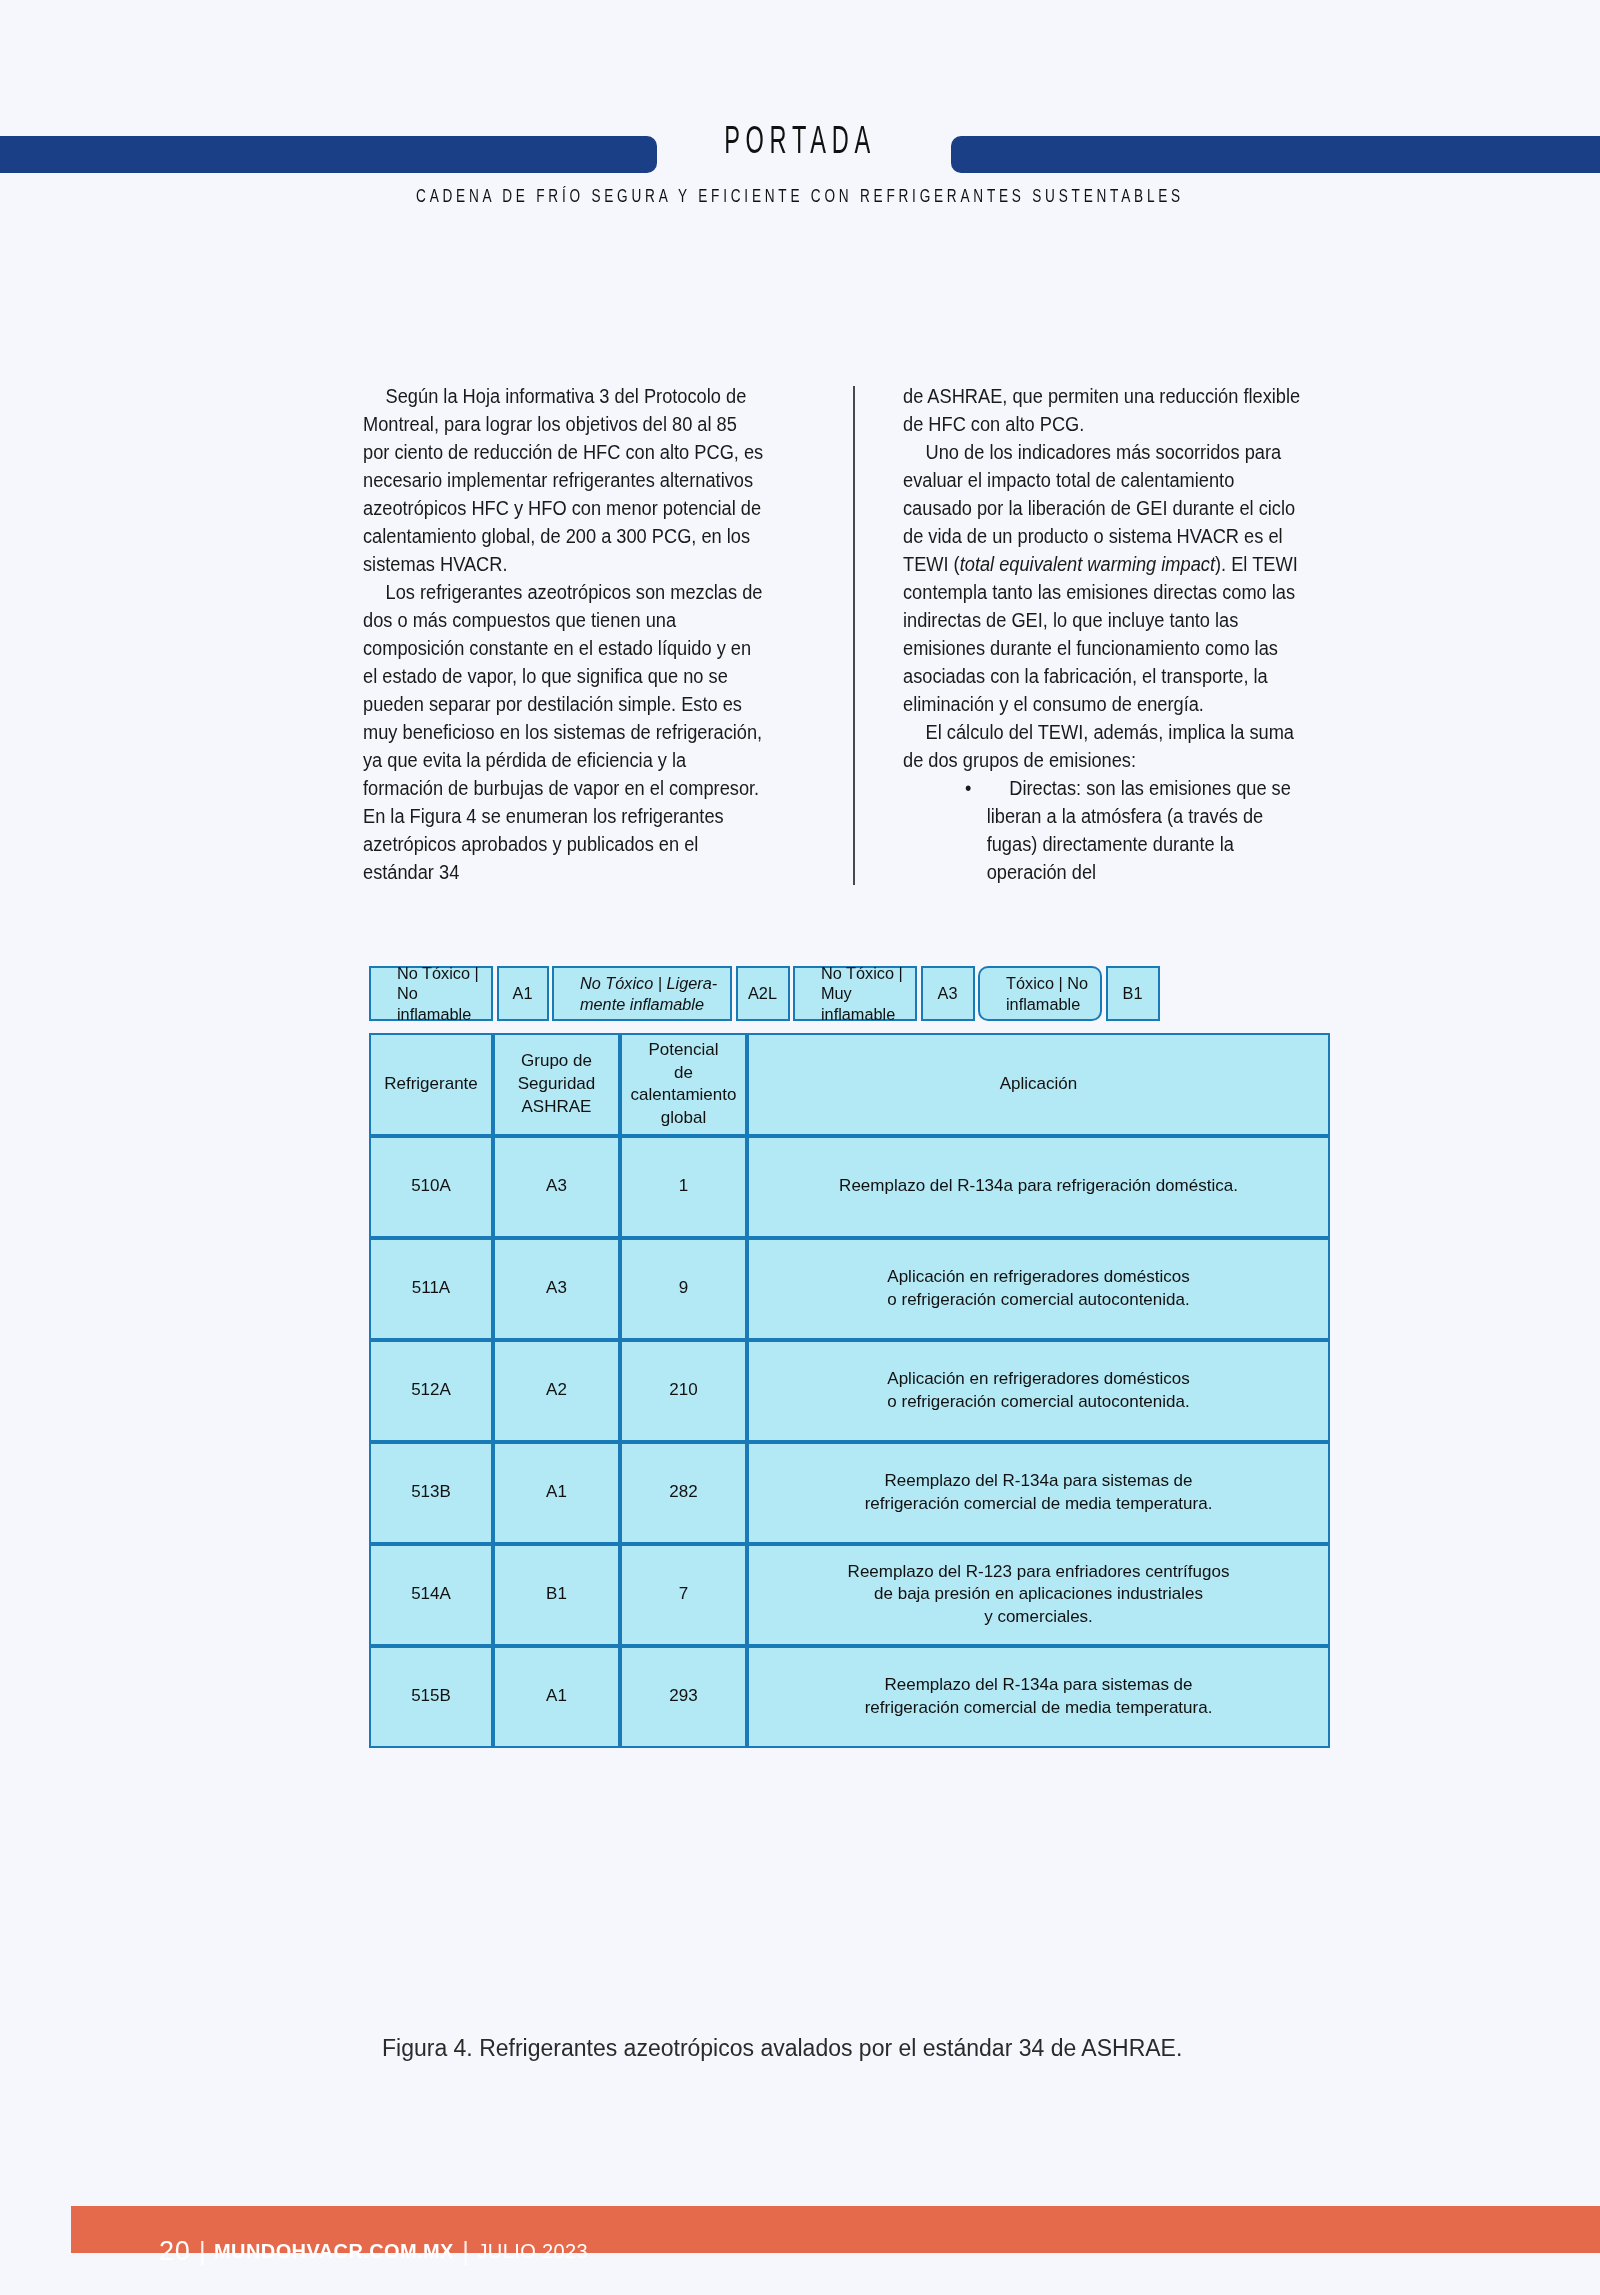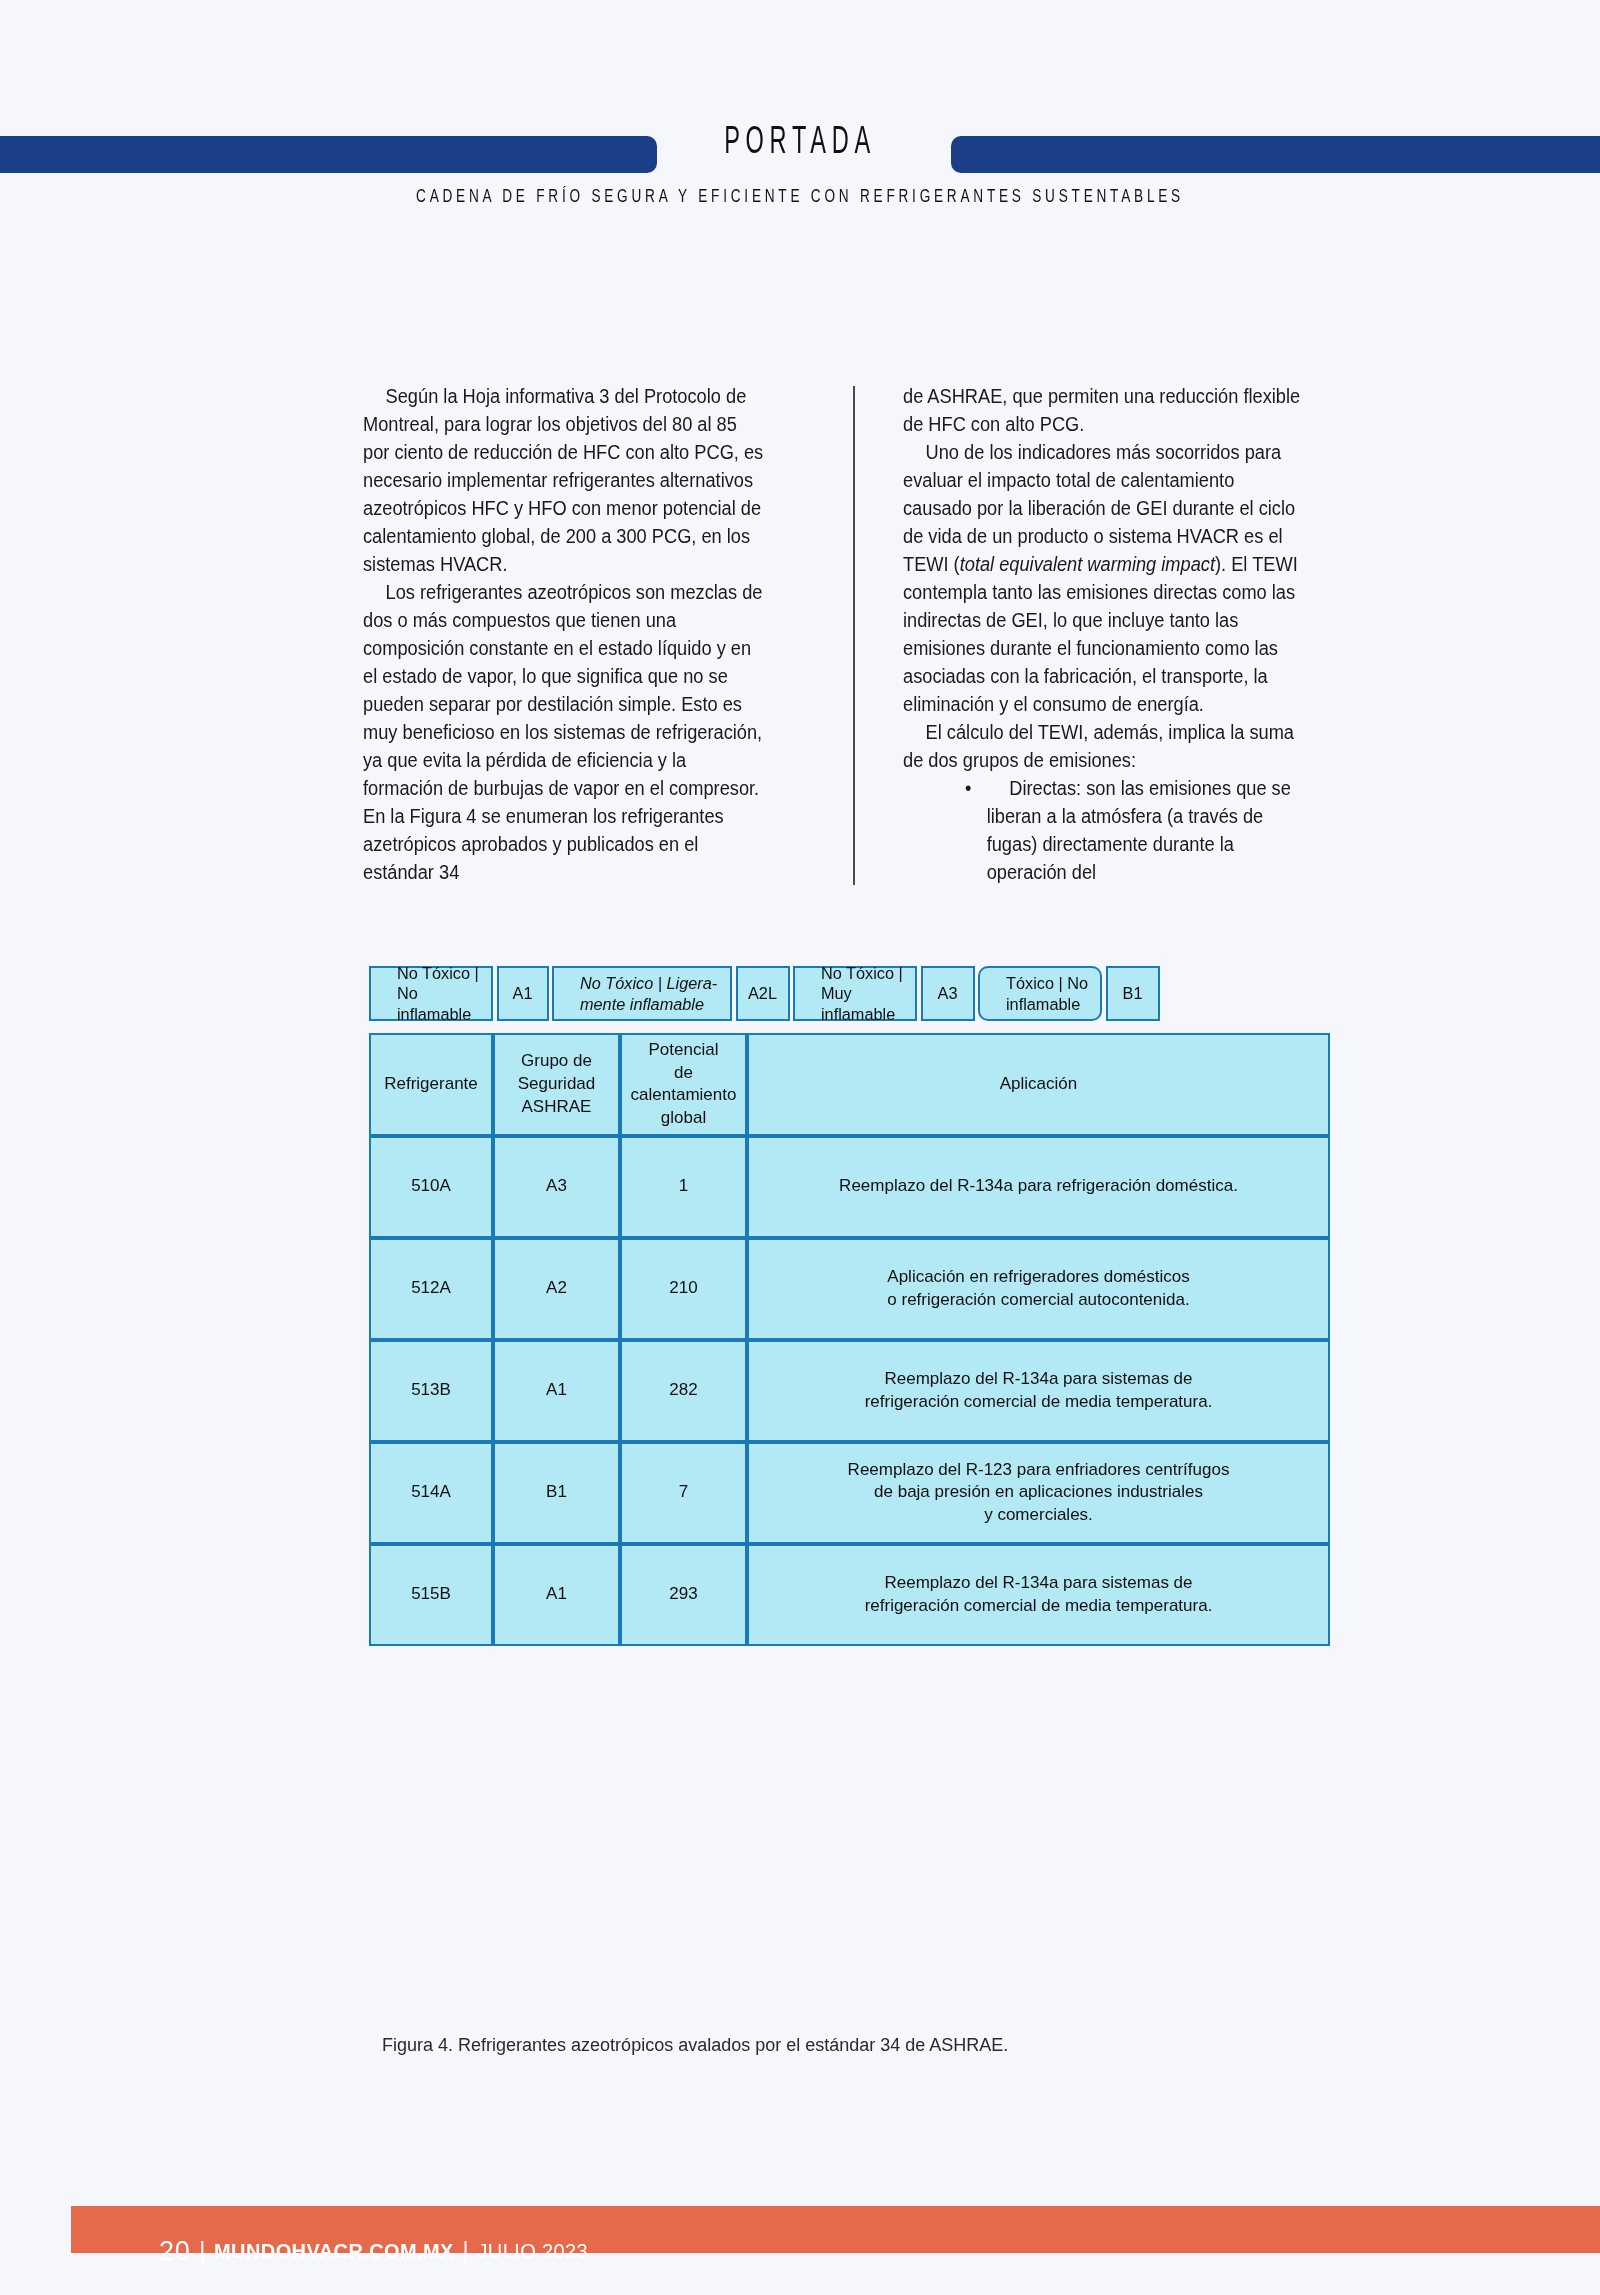--- a/index.html
+++ b/index.html
@@ -189,21 +189,21 @@
   .figtable td.c-app, .figtable th.c-app {
     padding-left: 18.4px;
     padding-right: 18.4px;
   }
 
   
   .caption {
     position: absolute;
     left: 382px;
     top: 2035px;
-    font-size: 18px;
+    font-size: 23px;
     color: #2a2a2a;
     font-family: "Liberation Sans Narrow", "Liberation Sans", sans-serif;
   }
 
   
   .footer {
     position: absolute;
     left: 71px;
     top: 2206px;
     width: 1529px;
@@ -290,20 +290,26 @@
     </tr>
   </thead>
   <tbody>
     <tr>
       <td class="c-ref">510A</td>
       <td class="c-grp">A3</td>
       <td class="c-pcg">1</td>
       <td class="c-app">Reemplazo del R-134a para refrigeración doméstica.</td>
     </tr>
     <tr>
+      <td class="c-ref">511A</td>
+      <td class="c-grp">A3</td>
+      <td class="c-pcg">9</td>
+      <td class="c-app">Aplicación en refrigeradores domésticos<br>o refrigeración comercial autocontenida.</td>
+    </tr>
+    <tr>
       <td class="c-ref">512A</td>
       <td class="c-grp">A2</td>
       <td class="c-pcg">210</td>
       <td class="c-app">Aplicación en refrigeradores domésticos<br>o refrigeración comercial autocontenida.</td>
     </tr>
     <tr>
       <td class="c-ref">513B</td>
       <td class="c-grp">A1</td>
       <td class="c-pcg">282</td>
       <td class="c-app">Reemplazo del R-134a para sistemas de<br>refrigeración comercial de media temperatura.</td>

